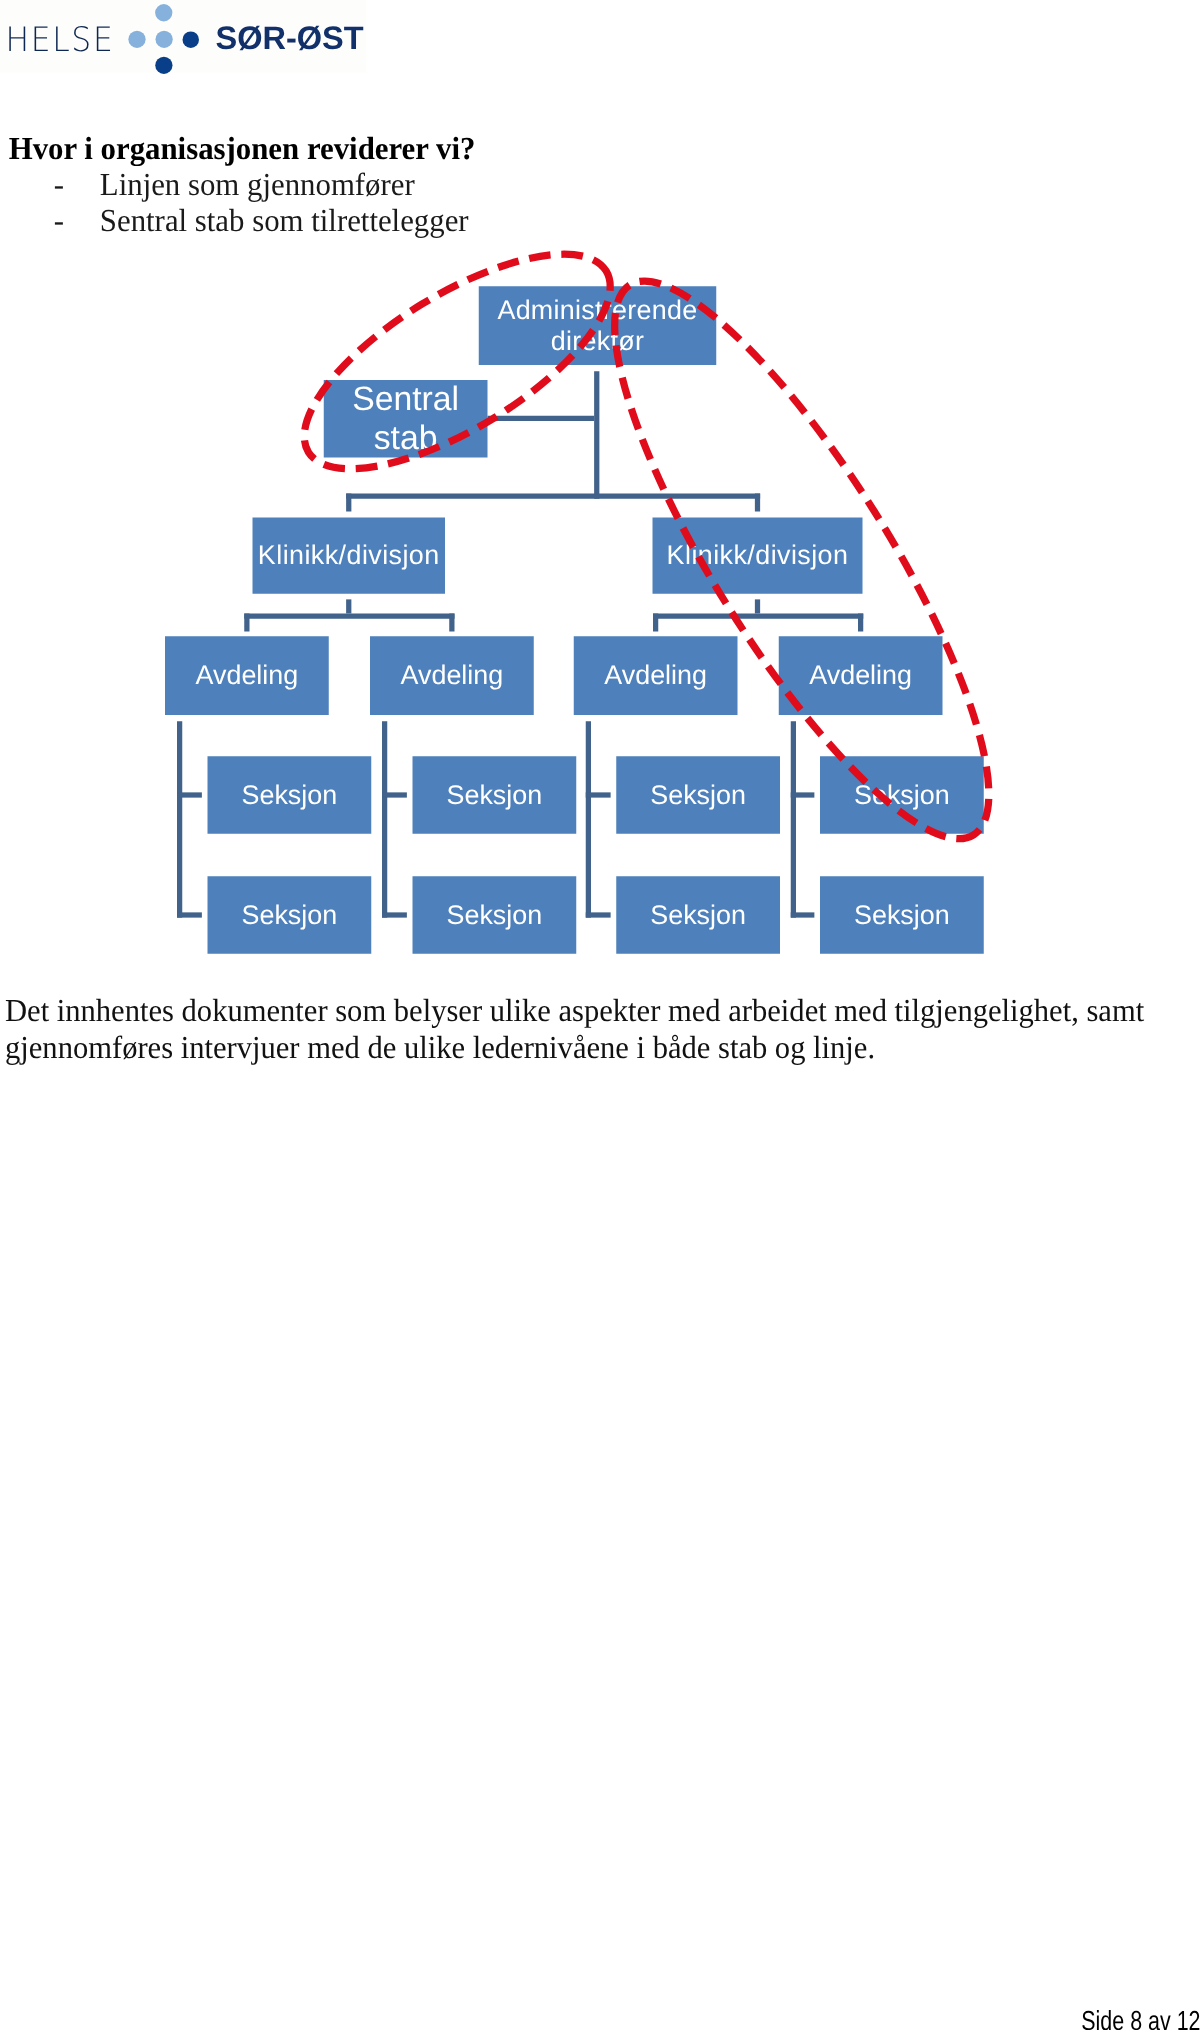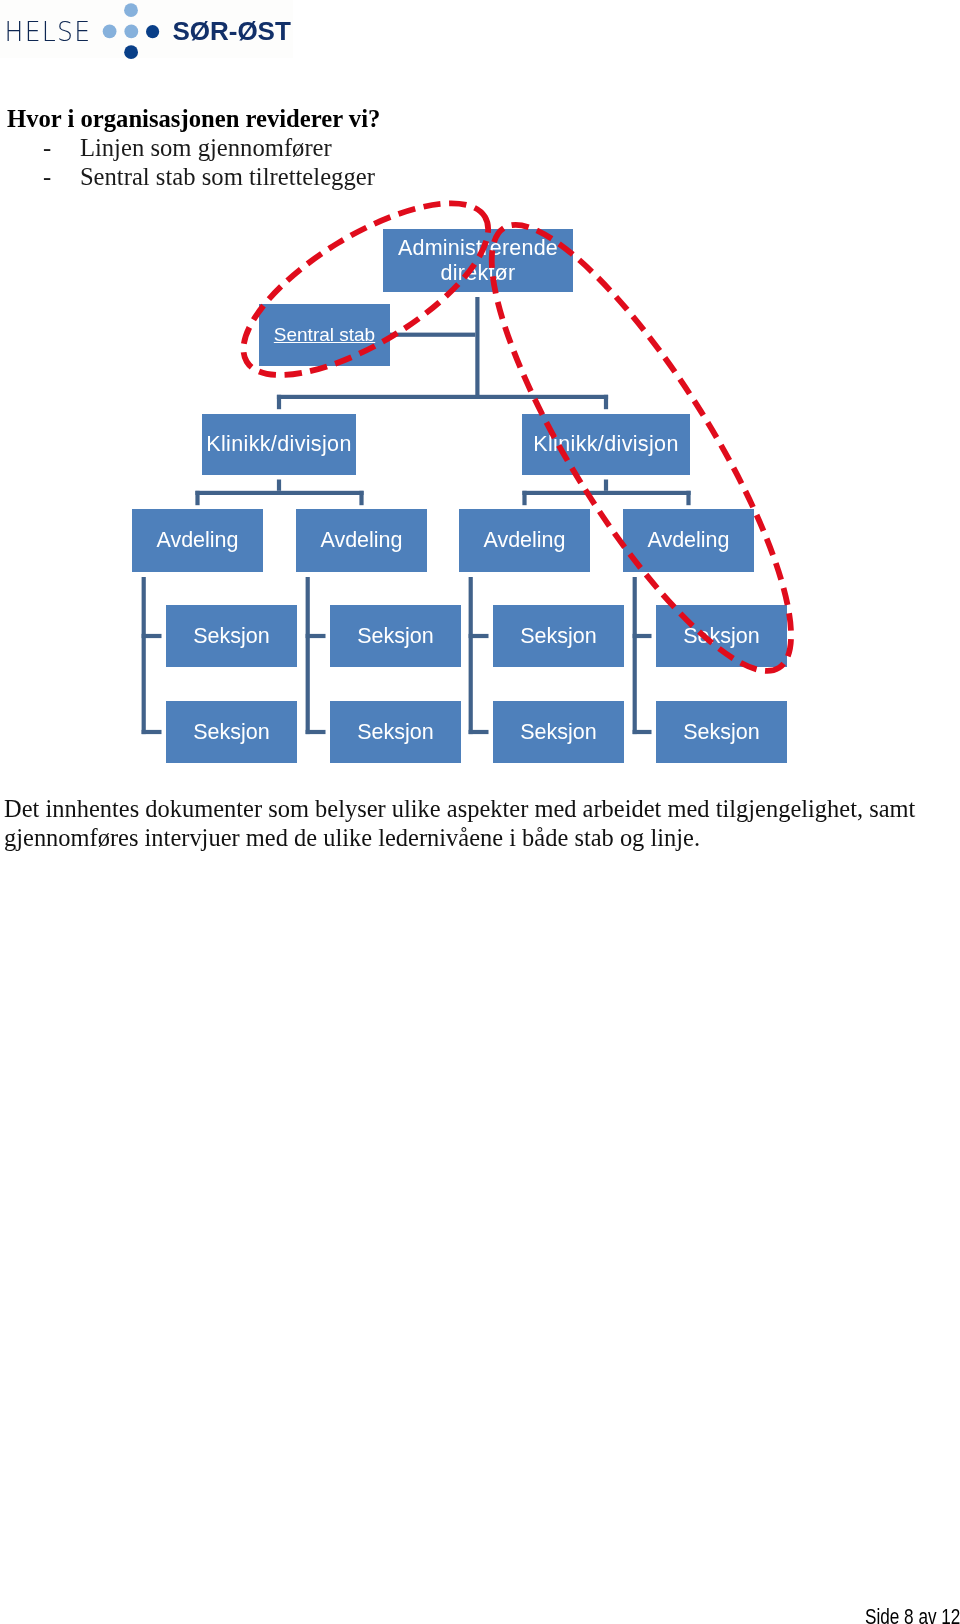--- a/index.html
+++ b/index.html
@@ -101,21 +101,21 @@
           <rect x="632.6" y="729.9" width="18.899999999999977" height="4.2" fill="#41628a"></rect>
         </g>
     </svg>
     <svg id="chart-svg-top" class="overlay" width="960" height="800" viewBox="0 0 960 800">
       <g id="chart-highlights">
           <ellipse cx="365.8" cy="289.2" rx="139.4" ry="53.9" fill="none" stroke="#e00c1c" stroke-width="5.8" stroke-dasharray="17.4 8.6" stroke-dashoffset="1" stroke-linecap="butt" transform="rotate(-31.3 365.8 289.2)"></ellipse>
           <ellipse cx="641.4" cy="447.9" rx="259.4" ry="69.8" fill="none" stroke="#e00c1c" stroke-width="5.8" stroke-dasharray="17.4 8.6" stroke-dashoffset="3" stroke-linecap="butt" transform="rotate(58 641.4 447.9)"></ellipse>
         </g>
     </svg>
   <div class="nbox" style="left: 383px; top: 229px; width: 190px; height: 63px; font-size: 21.5px; letter-spacing: 0.24px; background: rgb(78, 128, 187);">Administrerende direktør</div>
-      <div class="nbox" style="left: 259px; top: 304px; width: 131px; height: 62px; font-size: 19px; background: rgb(78, 128, 187); text-decoration: underline;">Sentral stab</div>
+      <div class="nbox" style="left: 259px; top: 304px; width: 131px; height: 62px; font-size: 27px; background: rgb(78, 128, 187);">Sentral stab</div>
       <div class="nbox" style="left: 202px; top: 414px; width: 154px; height: 61px; font-size: 21.5px; letter-spacing: 0.35px; background: rgb(78, 128, 187);">Klinikk/divisjon</div>
       <div class="nbox" style="left: 522px; top: 414px; width: 168px; height: 61px; font-size: 21.5px; letter-spacing: 0.35px; background: rgb(78, 128, 187);">Klinikk/divisjon</div>
       <div class="nbox" style="left: 132px; top: 509px; width: 131px; height: 63px; font-size: 21.5px; background: rgb(78, 128, 187);">Avdeling</div>
       <div class="nbox" style="left: 296px; top: 509px; width: 131px; height: 63px; font-size: 21.5px; background: rgb(78, 128, 187);">Avdeling</div>
       <div class="nbox" style="left: 459px; top: 509px; width: 131px; height: 63px; font-size: 21.5px; background: rgb(78, 128, 187);">Avdeling</div>
       <div class="nbox" style="left: 623px; top: 509px; width: 131px; height: 63px; font-size: 21.5px; background: rgb(78, 128, 187);">Avdeling</div>
       <div class="nbox" style="left: 166px; top: 605px; width: 131px; height: 62px; font-size: 21.5px; background: rgb(78, 128, 187);">Seksjon</div>
       <div class="nbox" style="left: 330px; top: 605px; width: 131px; height: 62px; font-size: 21.5px; background: rgb(78, 128, 187);">Seksjon</div>
       <div class="nbox" style="left: 493px; top: 605px; width: 131px; height: 62px; font-size: 21.5px; background: rgb(78, 128, 187);">Seksjon</div>
       <div class="nbox" style="left: 656px; top: 605px; width: 131px; height: 62px; font-size: 21.5px; background: rgb(78, 128, 187);">Seksjon</div>

